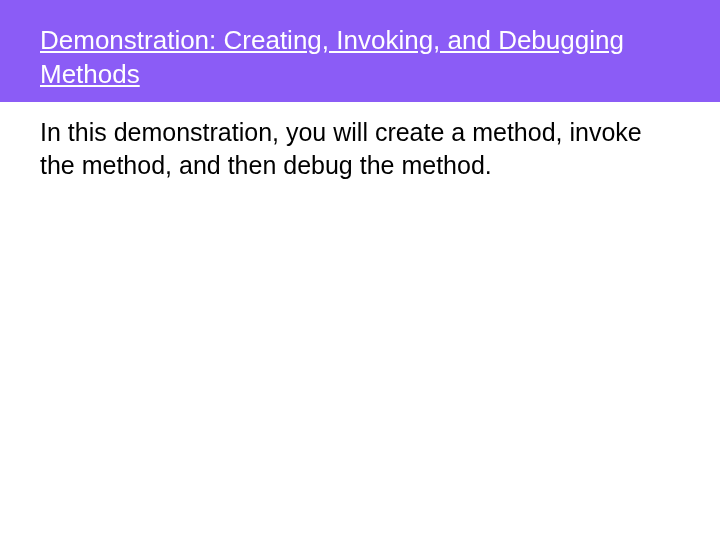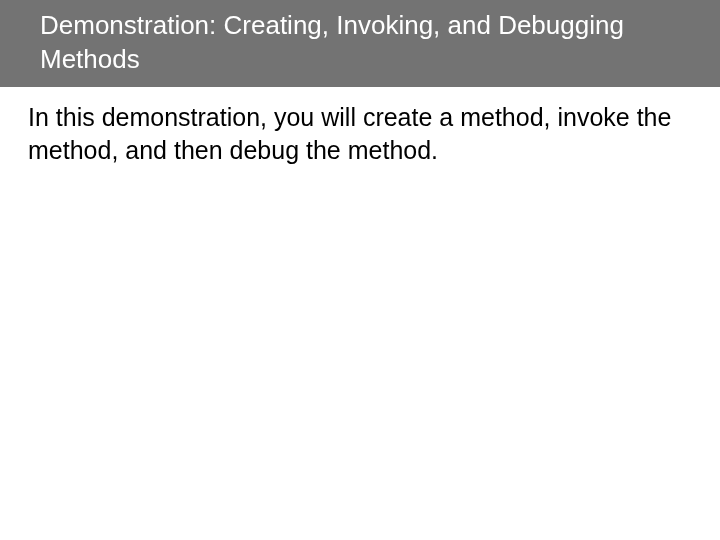--- a/index.html
+++ b/index.html
@@ -8,29 +8,30 @@
       box-sizing: border-box;
     }
     body {
       width: 720px;
       height: 540px;
       font-family: 'Segoe UI', 'Segoe UI Light', Tahoma, Geneva, sans-serif;
       background: #ffffff;
       overflow: hidden;
     }
     .header-bar {
-      background: #737373;
+      background: #8b5cf6;
       color: #ffffff;
-      padding: 9px 40px 10px 40px;
+      padding: 24px 40px 10px 40px;
       font-size: 26px;
       font-weight: 300;
       line-height: 1.3;
+      text-decoration: underline;
     }
     .content-area {
-      padding: 14px 28px;
+      padding: 14px 40px;
     }
     .body-text {
       font-size: 25px;
       font-weight: 300;
       color: #000000;
       line-height: 1.35;
     }
   </style>
 </head>
 <body>

